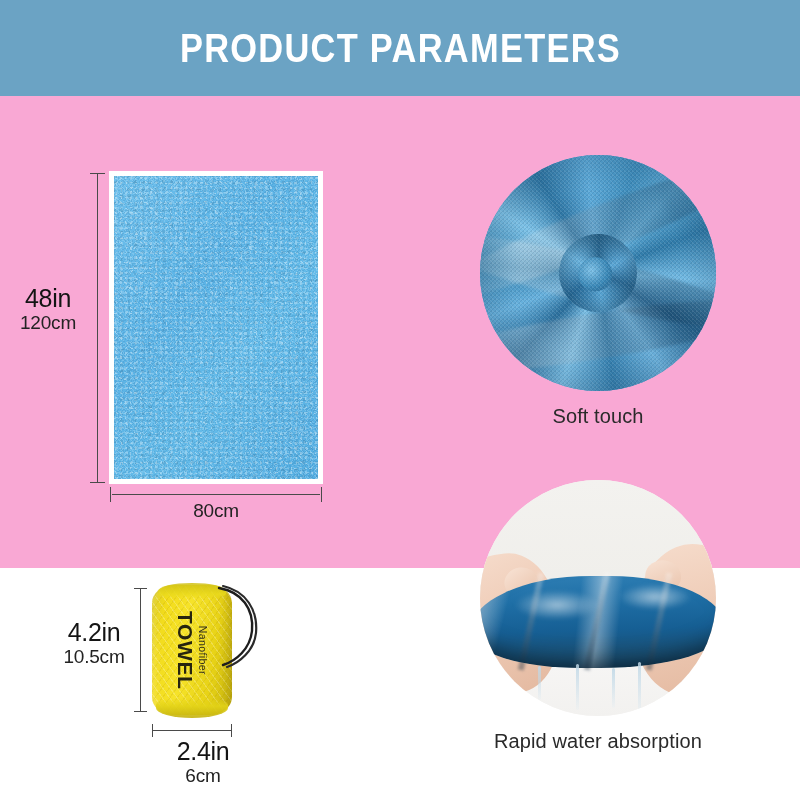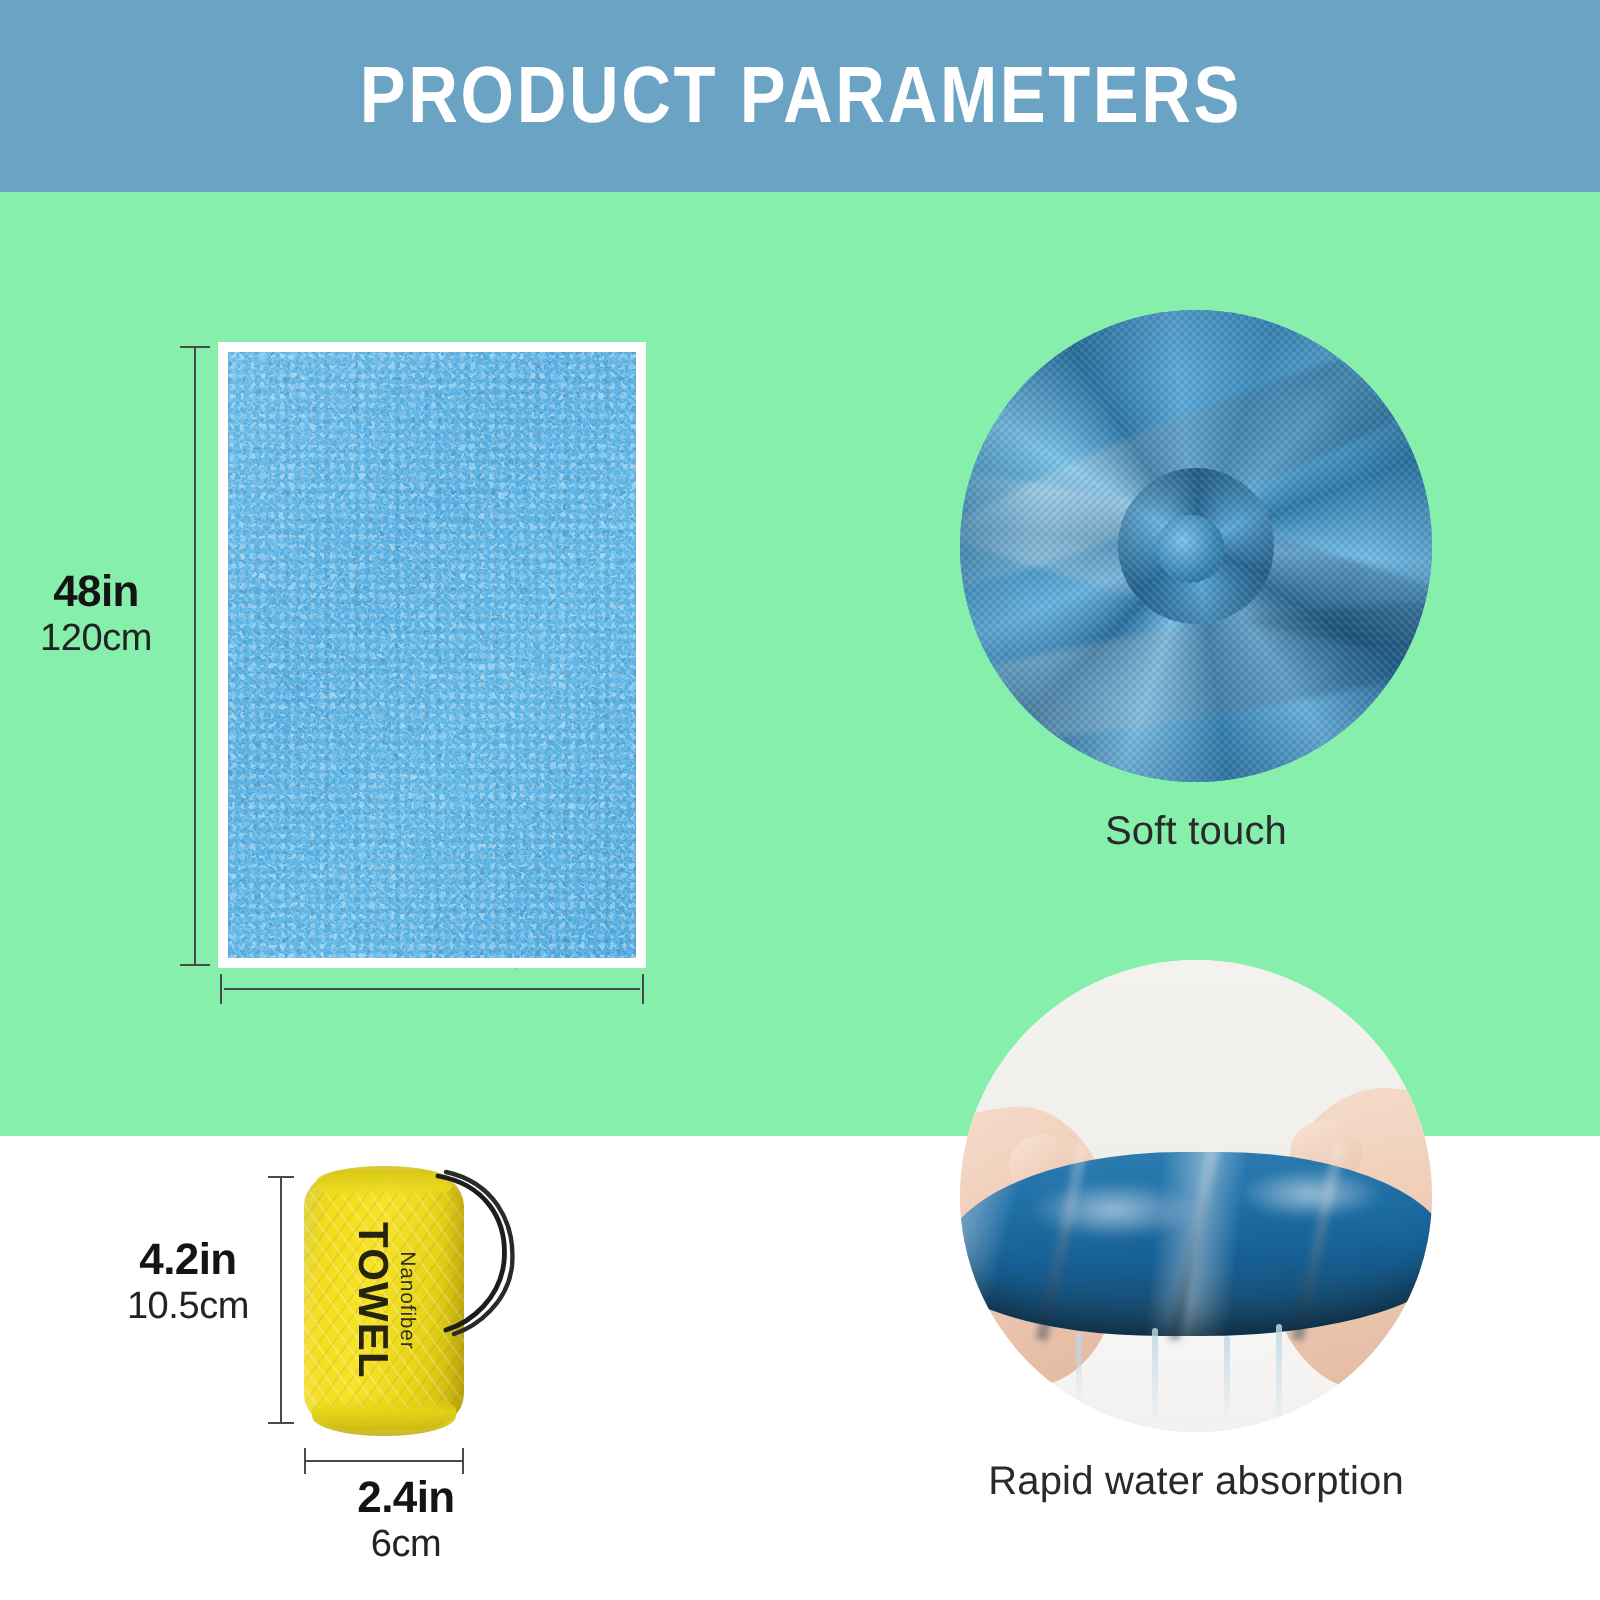--- a/index.html
+++ b/index.html
@@ -5,21 +5,21 @@
   * { box-sizing: border-box; margin: 0; padding: 0; }
   html, body {
     width: 800px; height: 800px;
     background: #ffffff;
     font-family: "Liberation Sans", sans-serif;
     overflow: hidden;
   }
   #page {
     position: relative;
     width: 800px; height: 568px;
-    background: #86efac;
+    background: #f9a8d4;
   }
 
   
   #header-band {
     position: absolute; left: 0; top: 0;
     width: 800px; height: 96px;
     background: #6ba3c4;
     display: flex; align-items: center; justify-content: center;
   }
   #header-title {
@@ -89,22 +89,22 @@
 
   .dim-label {
     position: absolute;
     text-align: center;
     line-height: 1.12;
     color: #1a1a1a;
     white-space: nowrap;
   }
   .dim-label .big {
     display: block;
-    font-weight: bold;
-    font-size: 22px;
+    font-weight: normal;
+    font-size: 25px;
     letter-spacing: -.3px;
     color: #141414;
   }
   .dim-label .small {
     display: block;
     font-weight: normal;
     font-size: 19px;
     letter-spacing: -.2px;
     color: #232323;
   }
@@ -336,20 +336,21 @@
   <div class="dim-cap" id="towel-v-cap-bottom"></div>
   <div class="dim-label" id="towel-height-label">
     <span class="big">48in</span>
     <span class="small">120cm</span>
   </div>
 
   <div class="dim-line" id="towel-h-line"></div>
   <div class="dim-cap" id="towel-h-cap-left"></div>
   <div class="dim-cap" id="towel-h-cap-right"></div>
   <div class="dim-label" id="towel-width-label">
+    <span class="small">80cm</span>
   </div>
 
   <div id="pouch-wrap">
     <div id="pouch-body"></div>
     <div id="pouch-cinch-top"></div>
     <div id="pouch-cinch-bottom"></div>
     <svg id="pouch-strap" viewBox="0 0 42 86">
       <path d="M3,5 C26,9 38,26 36,48 C34,66 20,78 7,82" fill="none" stroke="#1d1d1d" stroke-width="2.4" stroke-linecap="round"></path>
       <path d="M7,3 C30,8 42,27 40,50 C38,68 23,80 11,84" fill="none" stroke="#2a2a2a" stroke-width="2.2" stroke-linecap="round"></path>
     </svg>

